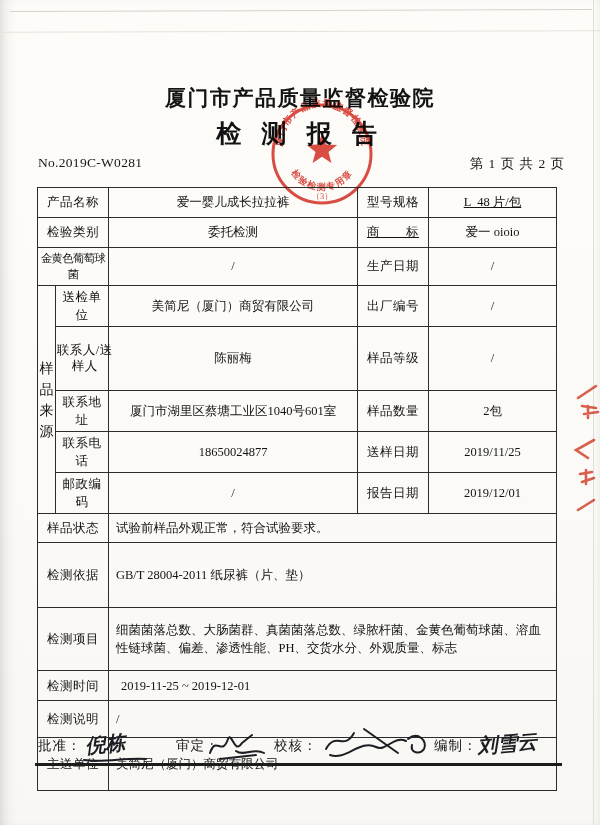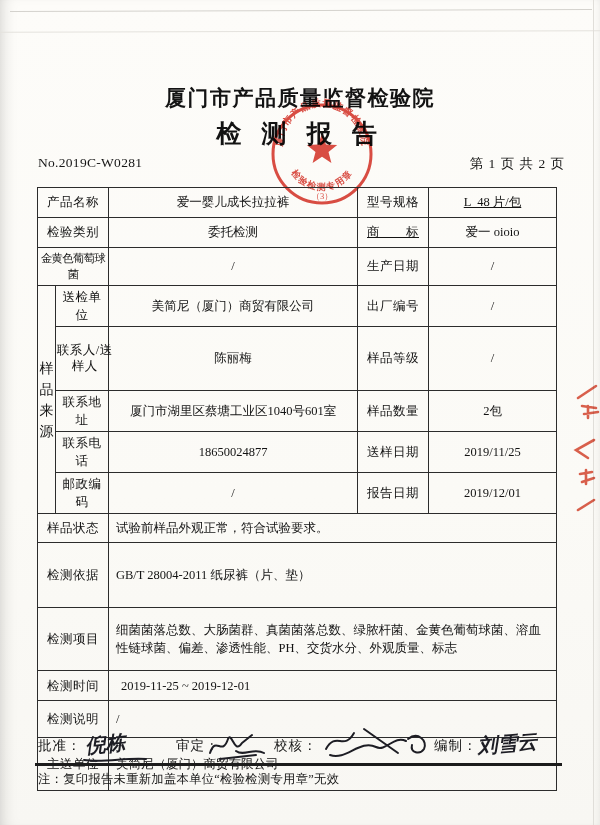--- a/index.html
+++ b/index.html
@@ -199,14 +199,13 @@
     <svg style="left:282px;top:-6px" width="118" height="44" viewBox="0 0 118 44">
       <path class="sig-ink" d="M6,28 C16,10 24,30 34,12 M10,34 C26,40 40,18 56,26 C66,31 74,14 86,20 M44,8 L78,32 M88,18 C98,10 108,20 104,28 C100,34 90,32 92,24"></path>
     </svg>
     <span class="slabel" style="left:396px">编制：</span>
     <svg style="left:438px;top:2px" width="88" height="36" viewBox="0 0 88 36">
       <text class="sig-text" x="2" y="24" transform="rotate(-5 2 24)">刘雪云</text>
     </svg>
   </div>
 
   <div class="rule"></div>
-  <div class="note">注：复印报告未重新加盖本单位“检验检测专用章”无效</div>
 </div>
 
 </body></html>

